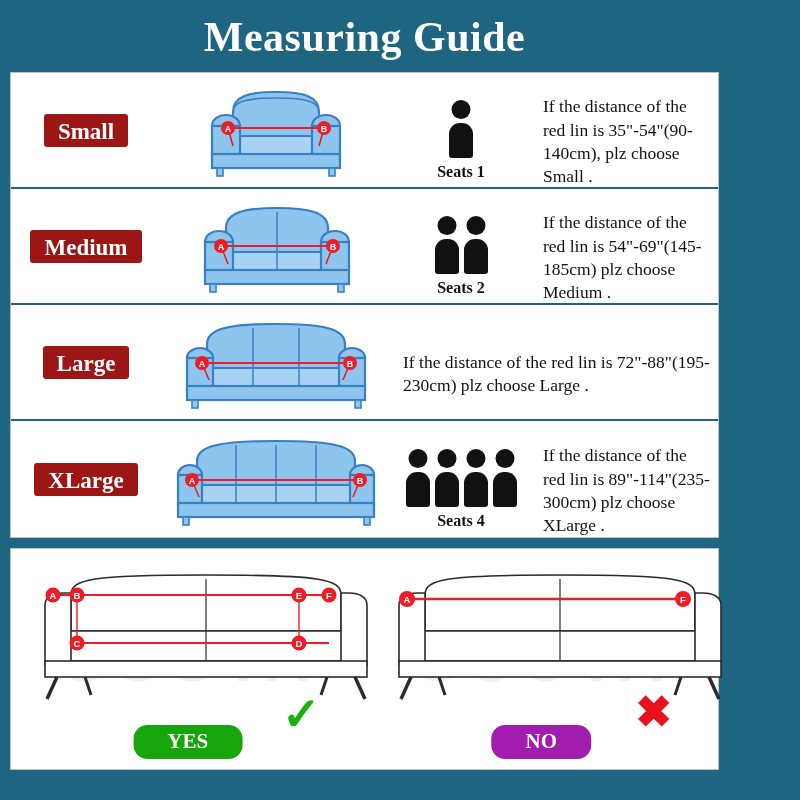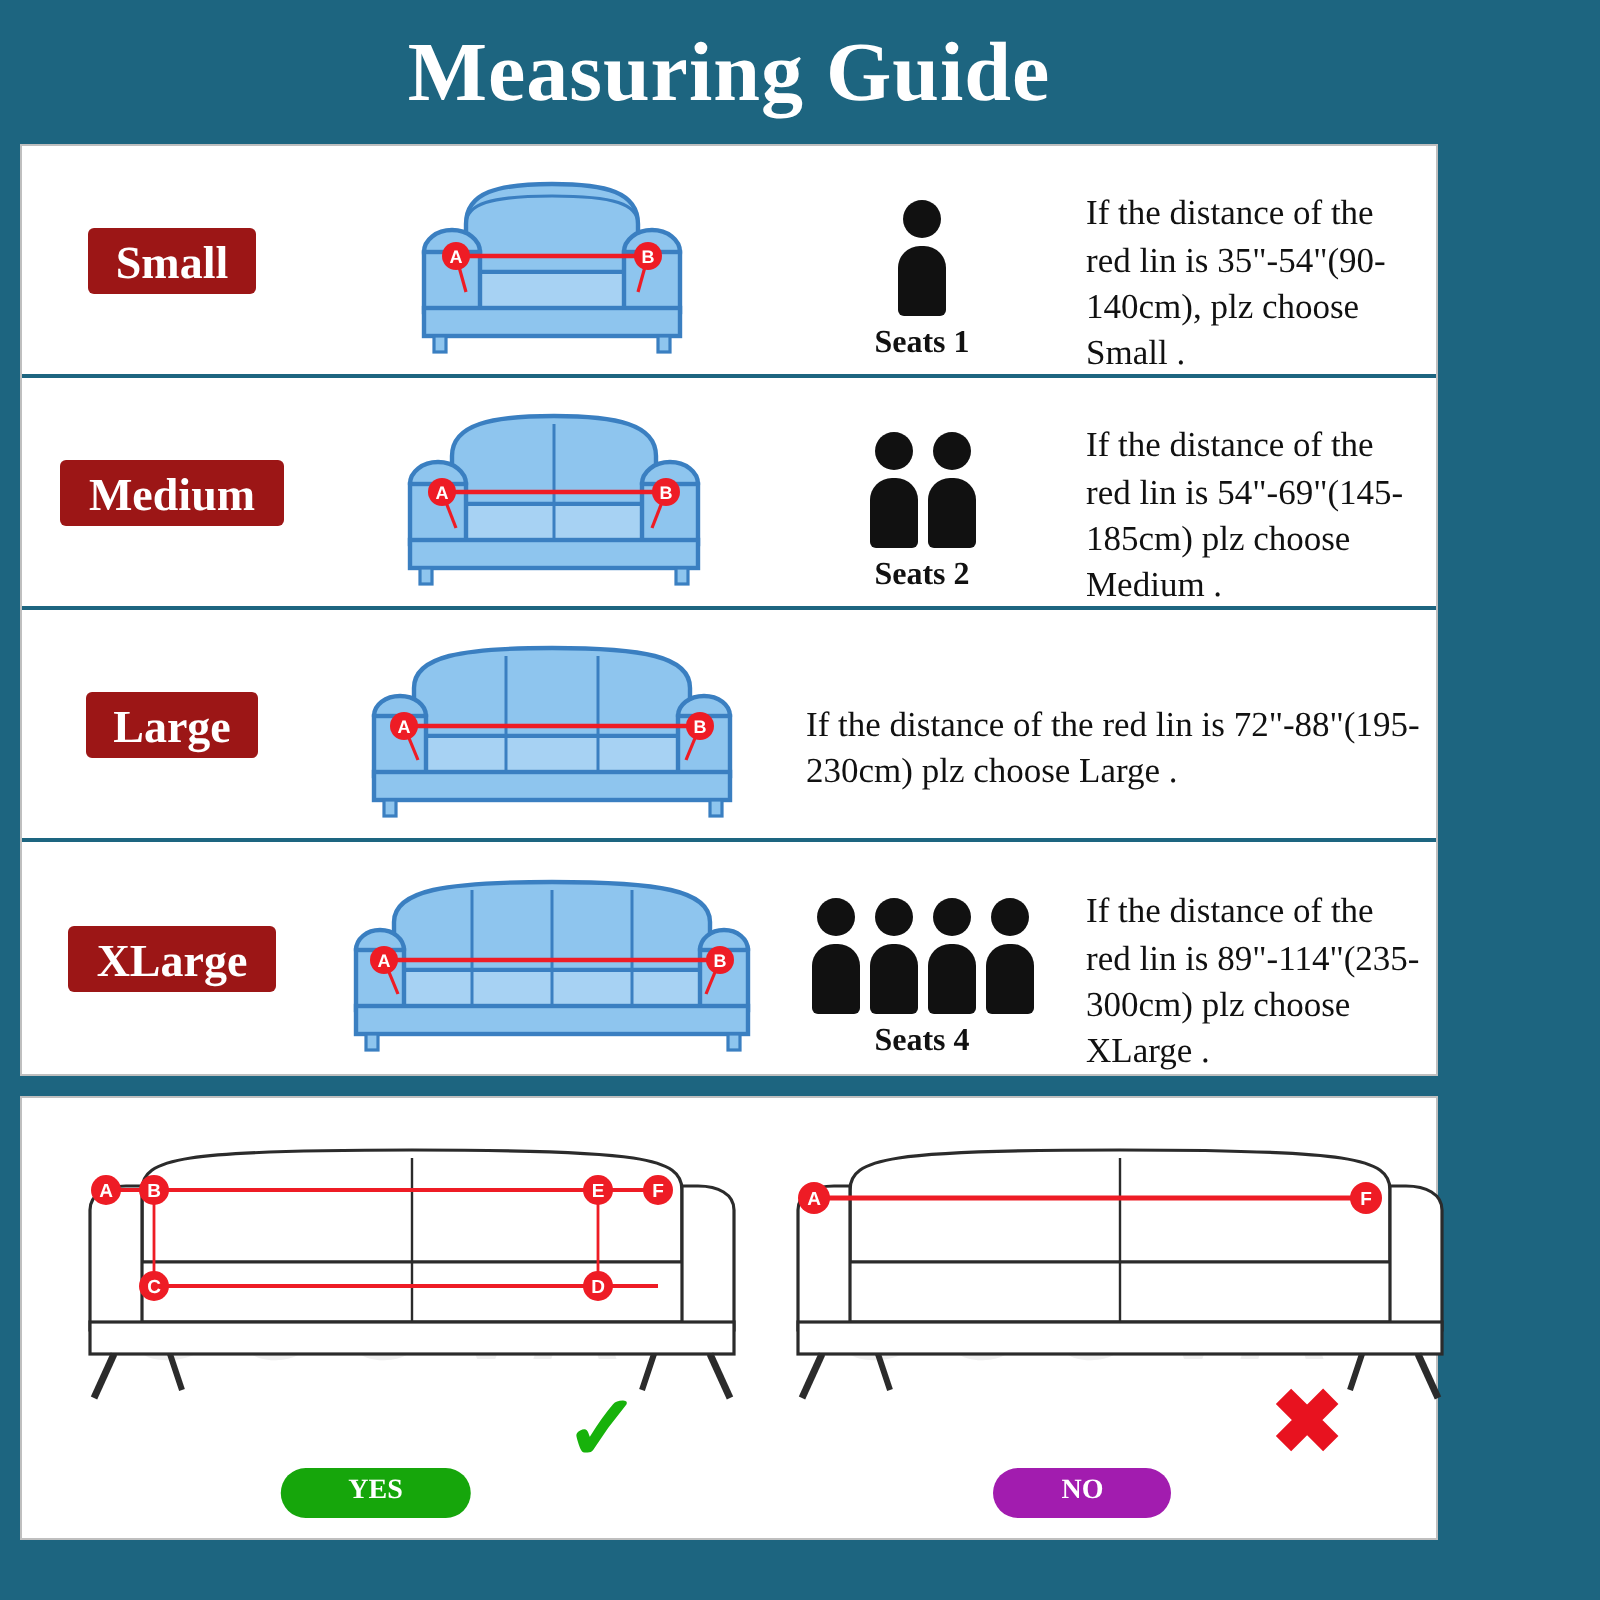--- a/index.html
+++ b/index.html
@@ -144,21 +144,21 @@
     font-family: "Liberation Sans", sans-serif;
     white-space: nowrap;
     pointer-events: none;
   }
   .pill {
     position: absolute;
     bottom: 10px;
     left: 50%;
     transform: translateX(-50%);
     color: #ffffff;
-    font-size: 14px;
+    font-size: 21px;
     font-weight: bold;
     padding: 4px 34px 5px 34px;
     border-radius: 14px;
     font-family: "Liberation Serif", serif;
   }
   .pill.yes { background: #16a60b; }
   .pill.no { background: #a21caf; }
 
   .mark {
     position: absolute;

